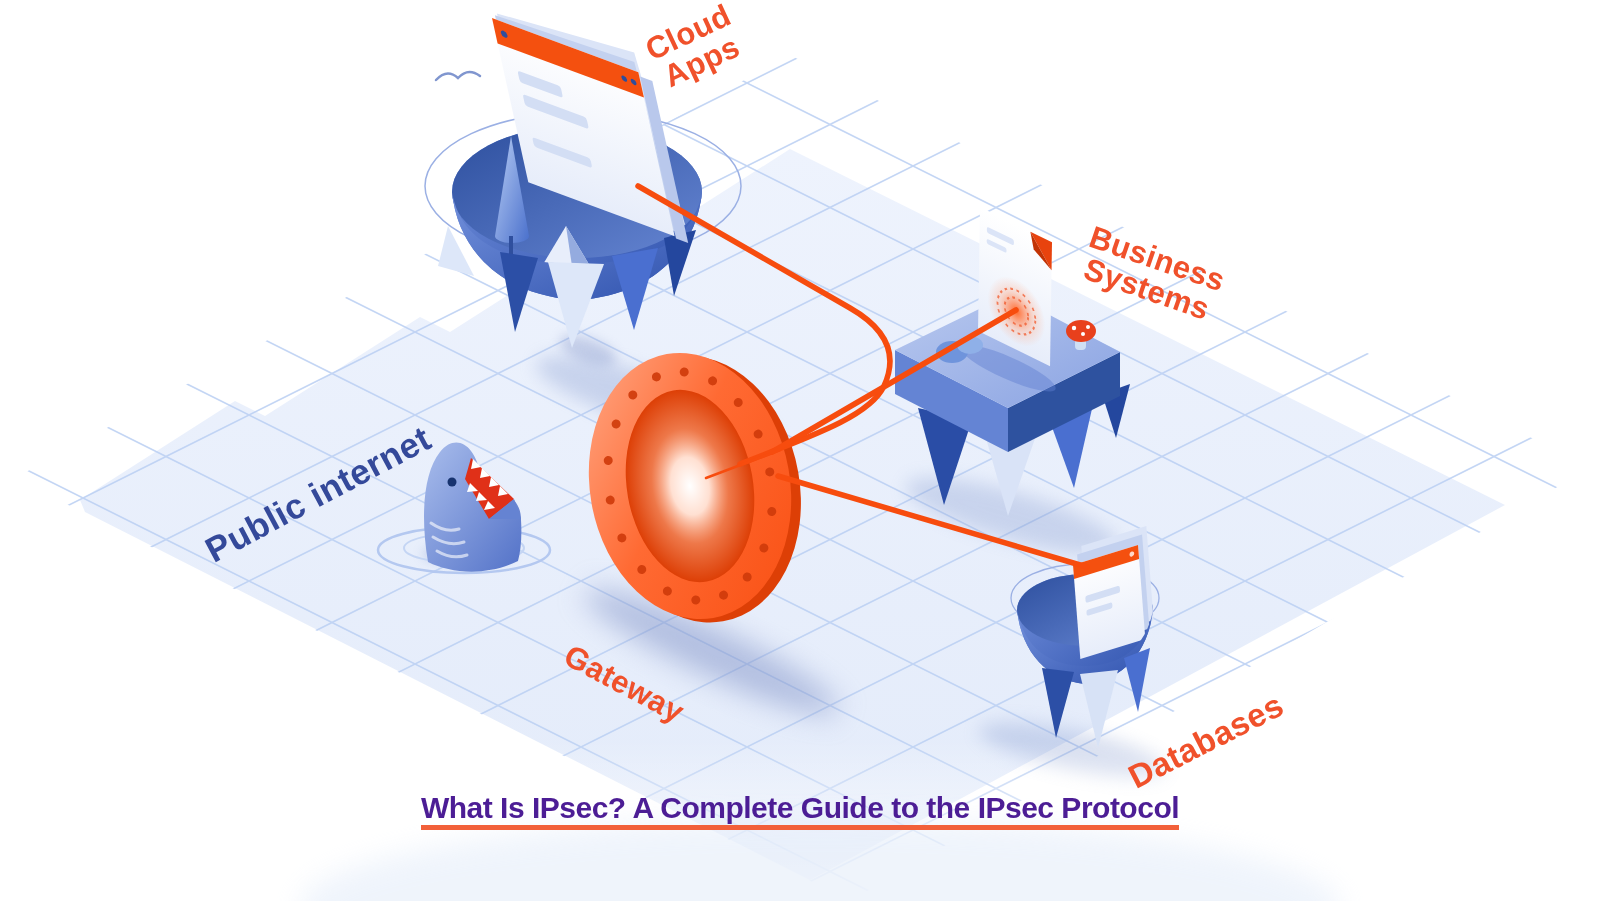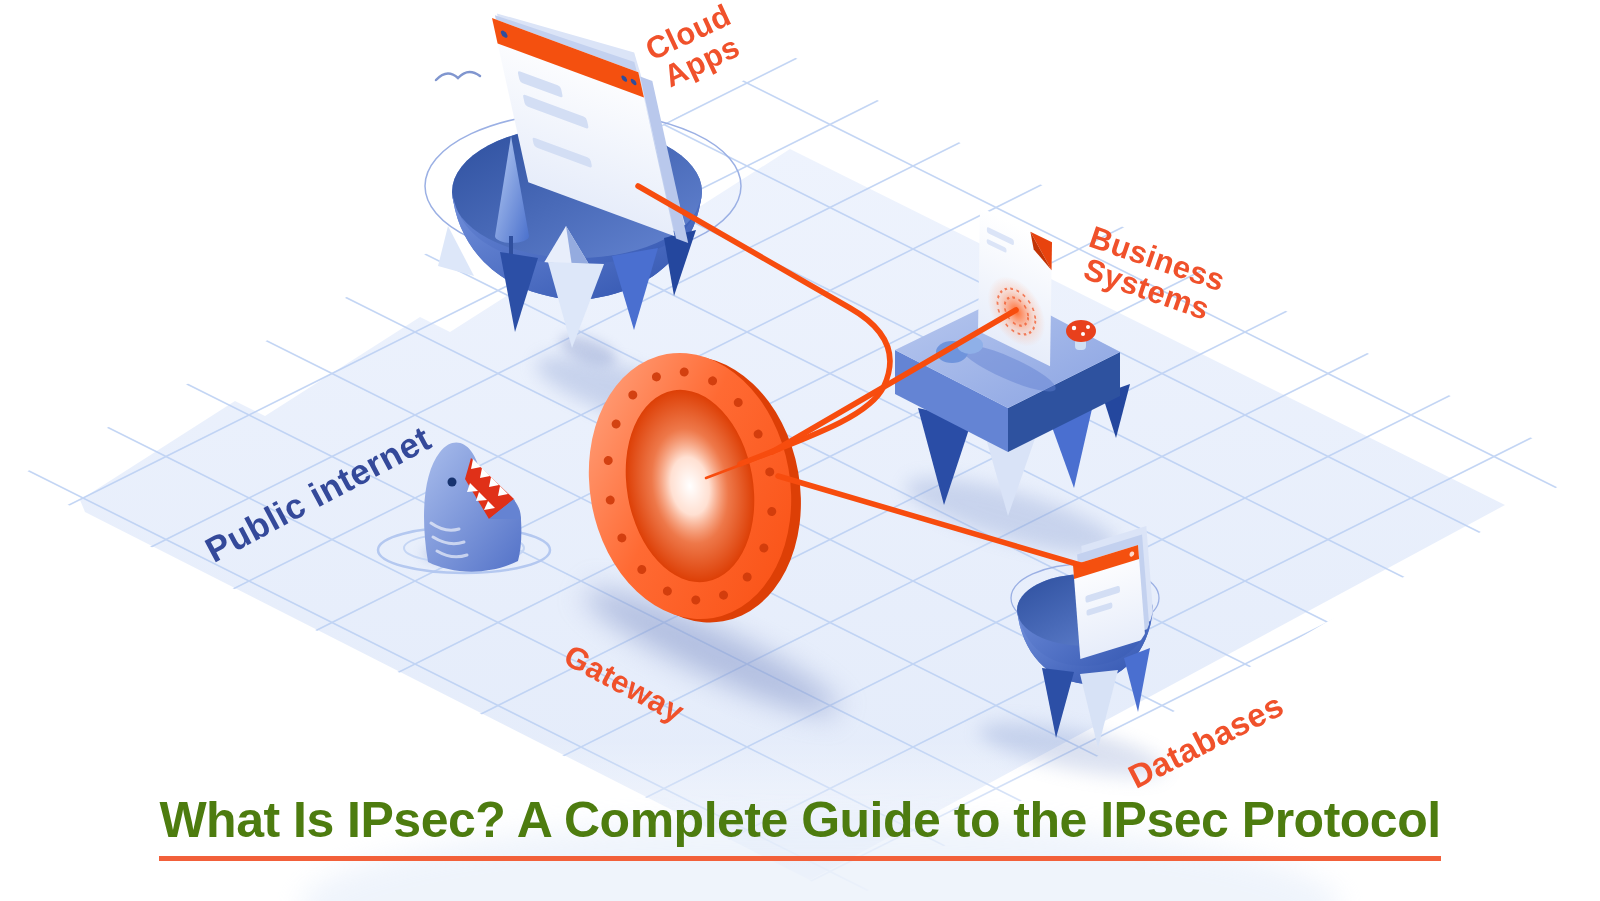--- a/index.html
+++ b/index.html
@@ -15,22 +15,22 @@
   }
   .lbl-orange { color:#f0512b; }
   .lbl-navy  { color:#34499a; }
   #cloud-apps-label      { left:695px;  top:47px;  font-size:31px; transform:translate(-50%,-50%) rotate(-25deg); }
   #business-systems-label{ left:1152px; top:274px; font-size:31px; transform:translate(-50%,-50%) rotate(19deg); }
   #public-internet-label { left:318px;  top:494px; font-size:35px; transform:translate(-50%,-50%) rotate(-28deg); }
   #gateway-label         { left:624px;  top:684px; font-size:31px; transform:translate(-50%,-50%) rotate(28deg); }
   #databases-label       { left:1206px; top:741px; font-size:33px; transform:translate(-50%,-50%) rotate(-27deg); }
   .title-wrap { position:absolute; left:0; right:0; top:791px; text-align:center; }
   .title-wrap span {
-    display:inline-block; font-size:50px; font-weight:bold; color:#4d7c0f;
-    letter-spacing:-0.5px; border-bottom:5px solid #f2603a; padding-bottom:7px;
+    display:inline-block; font-size:30px; font-weight:bold; color:#4c1d95;
+    letter-spacing:-0.5px; border-bottom:5px solid #f2603a; 
     cursor:pointer;
   }
 </style>
 </head>
 <body>
 
 <div class="stage">
 
 <svg width="1600" height="901" viewBox="0 0 1600 901">
   <defs>

